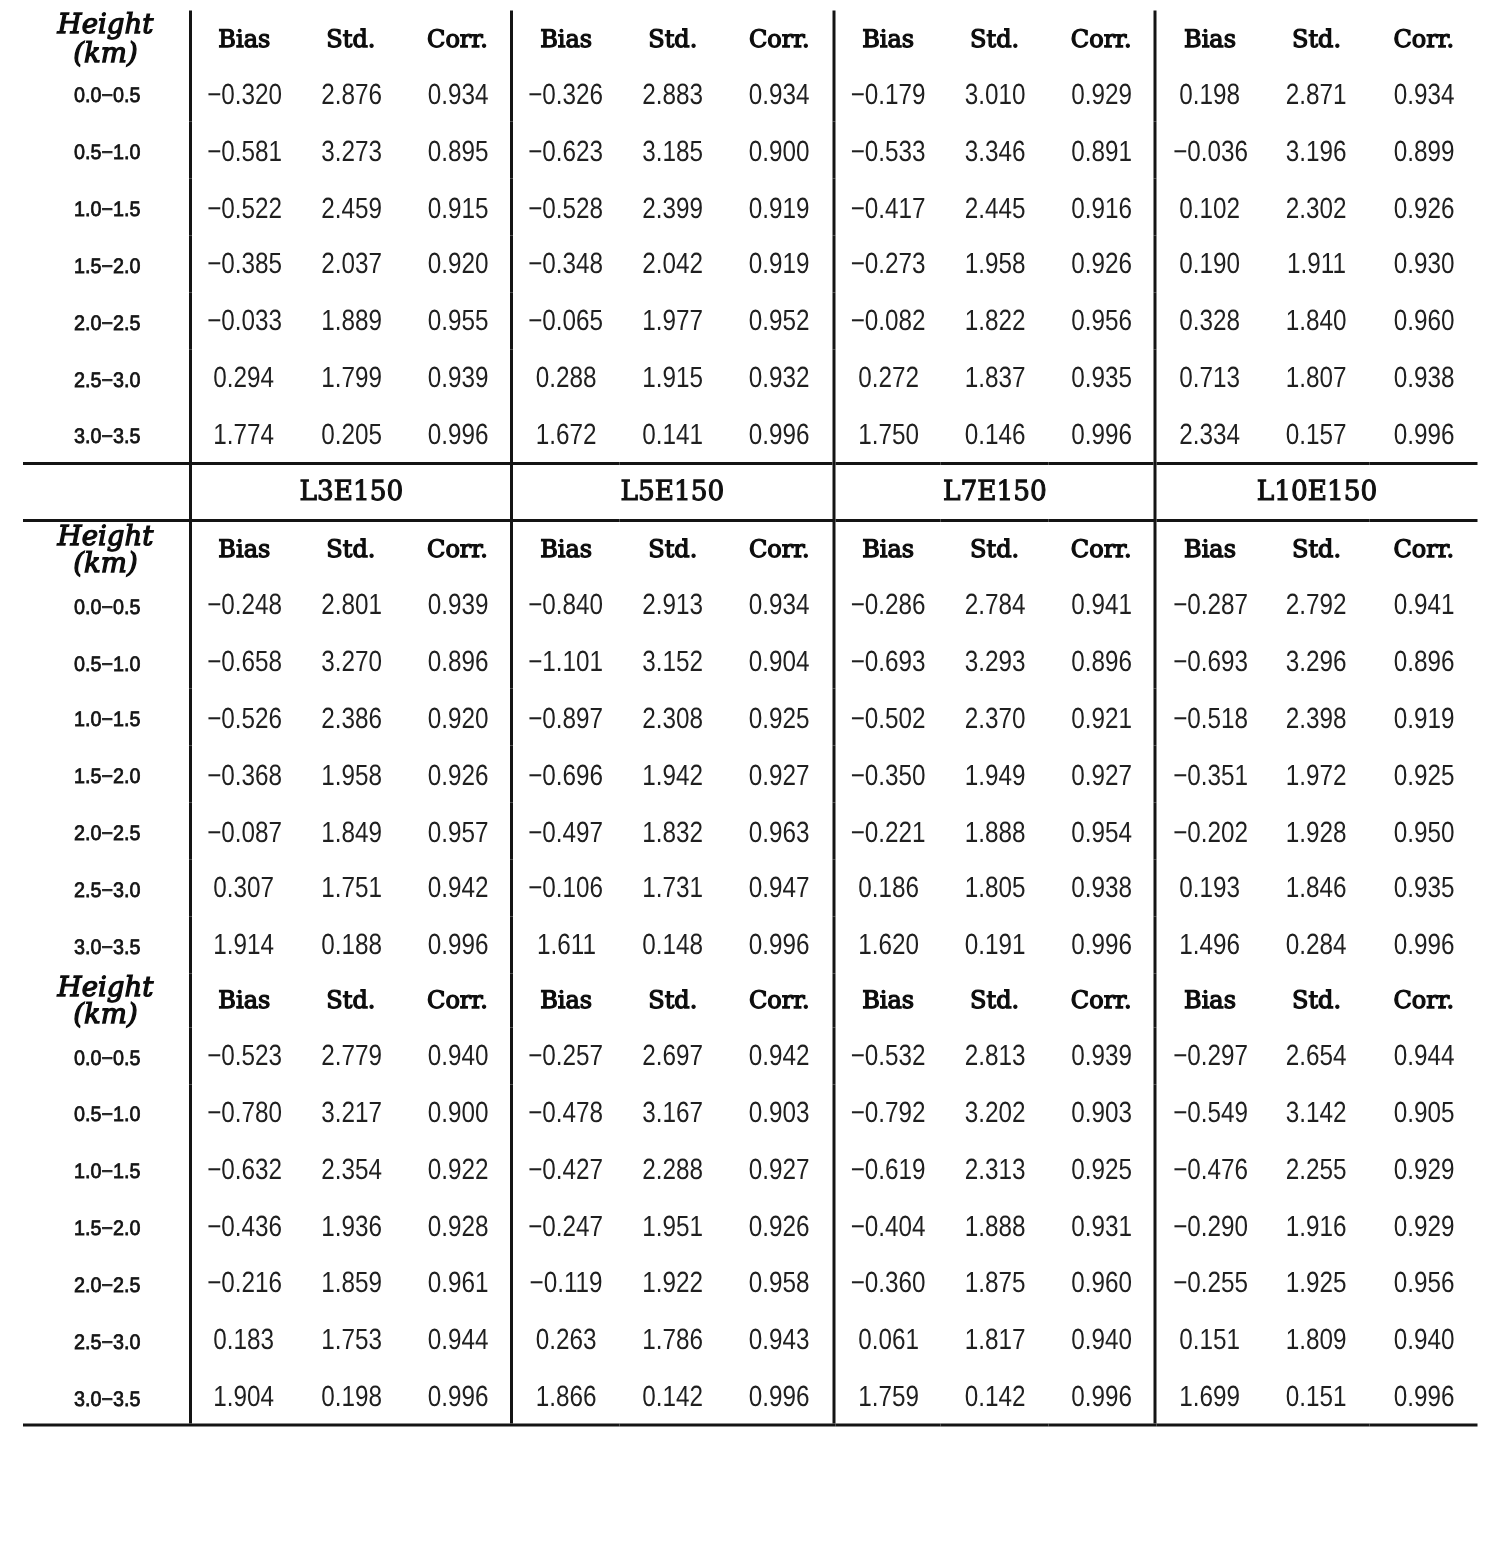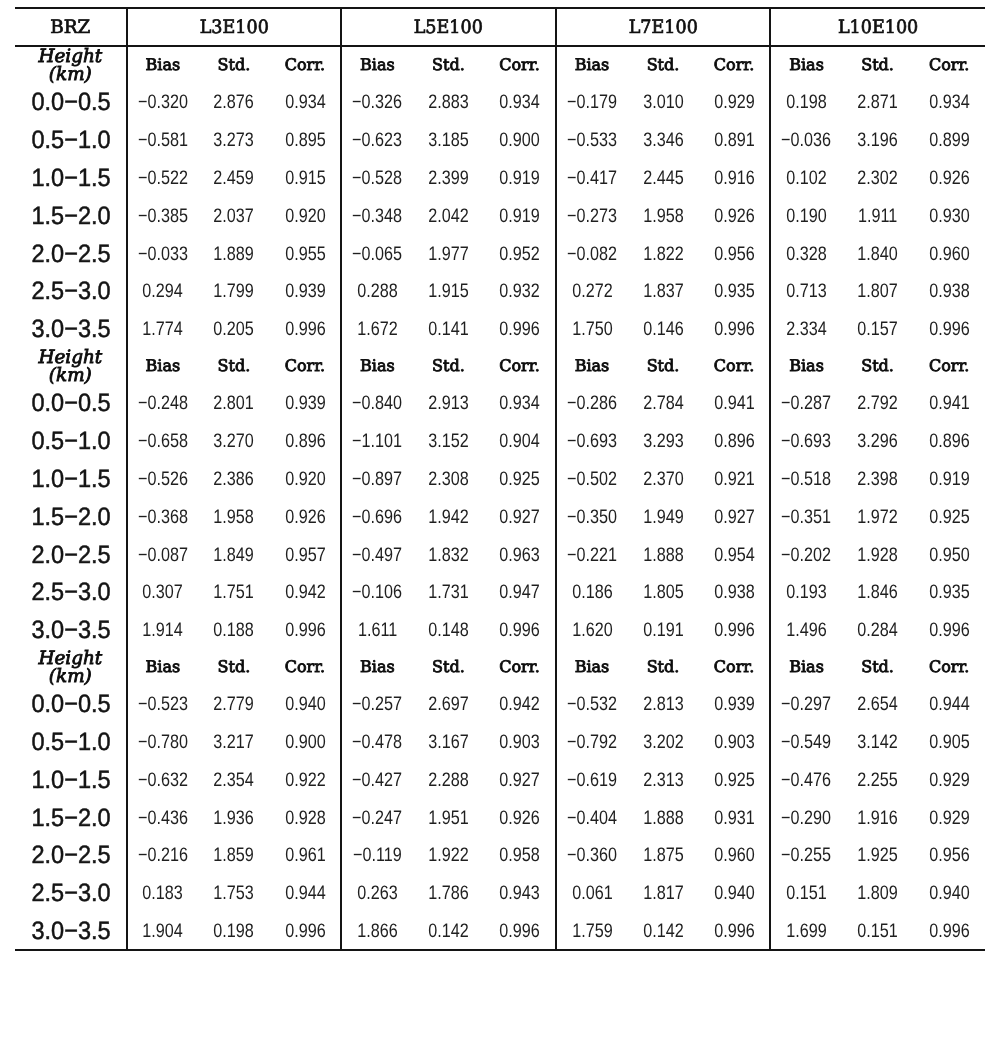--- a/index.html
+++ b/index.html
@@ -29,21 +29,21 @@
       font-family:"DejaVu Serif",serif;
       font-weight:normal;font-size:18.4px;color:#0d0d0d;font-style:italic;
       -webkit-text-stroke:0.86px #0d0d0d;}
   .rowhead .stack{height:36.2px;line-height:18.4px;position:relative;top:1px;}
   .subhead{height:36.2px;text-align:center;
       font-family:"DejaVu Serif",serif;
       font-weight:normal;font-size:16px;color:#0d0d0d;
       -webkit-text-stroke:0.86px #0d0d0d;}
   .hcell{height:37.82px;text-align:center;
       font-family:"Liberation Sans",sans-serif;font-weight:normal;
-      font-size:25px;color:#141414;text-decoration:underline;-webkit-text-stroke:0.52px #141414;}
+      font-size:14px;color:#141414;text-decoration:underline;-webkit-text-stroke:0.52px #141414;}
   .hcell i{font-style:normal;display:inline-block;transform:scaleX(0.94);
            position:relative;top:1px;left:1.2px;}
   .vcell{height:37.82px;text-align:center;
       font-family:"Liberation Sans",sans-serif;font-weight:normal;
       font-size:19.5px;color:#1f1f1f;}
   .vcell i{font-style:normal;display:inline-block;transform:scaleX(0.83);
            position:relative;top:1px;}
 
   table.stat col.hcol{width:111.6px;}
   table.stat col.dcol{width:71.53px;}
@@ -63,27 +63,20 @@
   <col class="dcol">
   <col class="dcol">
   <col class="dcol">
   <col class="dcol">
   <col class="dcol">
   <col class="dcol">
   <col class="dcol">
 </colgroup>
 <tbody>
   <tr>
-    <td class="grouphead rtop rbot corner"><i>BRZ</i></td>
-    <td class="grouphead rtop rbot vsep" colspan="3"><i>L3E100</i></td>
-    <td class="grouphead rtop rbot vsep" colspan="3"><i>L5E100</i></td>
-    <td class="grouphead rtop rbot vsep" colspan="3"><i>L7E100</i></td>
-    <td class="grouphead rtop rbot vsep" colspan="3"><i>L10E100</i></td>
-  </tr>
-  <tr>
     <td class="rowhead">
             <div class="stack">
               <div>Height</div>
               <div>(km)</div>
             </div>
           </td>
     <td class="subhead vsep">Bias</td>
     <td class="subhead">Std.</td>
     <td class="subhead">Corr.</td>
     <td class="subhead vsep">Bias</td>
@@ -195,20 +188,27 @@
     <td class="vcell"><i>0.141</i></td>
     <td class="vcell"><i>0.996</i></td>
     <td class="vcell vsep"><i>1.750</i></td>
     <td class="vcell"><i>0.146</i></td>
     <td class="vcell"><i>0.996</i></td>
     <td class="vcell vsep"><i>2.334</i></td>
     <td class="vcell"><i>0.157</i></td>
     <td class="vcell"><i>0.996</i></td>
   </tr>
   <tr>
+    <td class="grouphead rtop rbot corner"><i></i></td>
+    <td class="grouphead rtop rbot vsep" colspan="3"><i>L3E150</i></td>
+    <td class="grouphead rtop rbot vsep" colspan="3"><i>L5E150</i></td>
+    <td class="grouphead rtop rbot vsep" colspan="3"><i>L7E150</i></td>
+    <td class="grouphead rtop rbot vsep" colspan="3"><i>L10E150</i></td>
+  </tr>
+  <tr>
     <td class="rowhead">
             <div class="stack">
               <div>Height</div>
               <div>(km)</div>
             </div>
           </td>
     <td class="subhead vsep">Bias</td>
     <td class="subhead">Std.</td>
     <td class="subhead">Corr.</td>
     <td class="subhead vsep">Bias</td>

